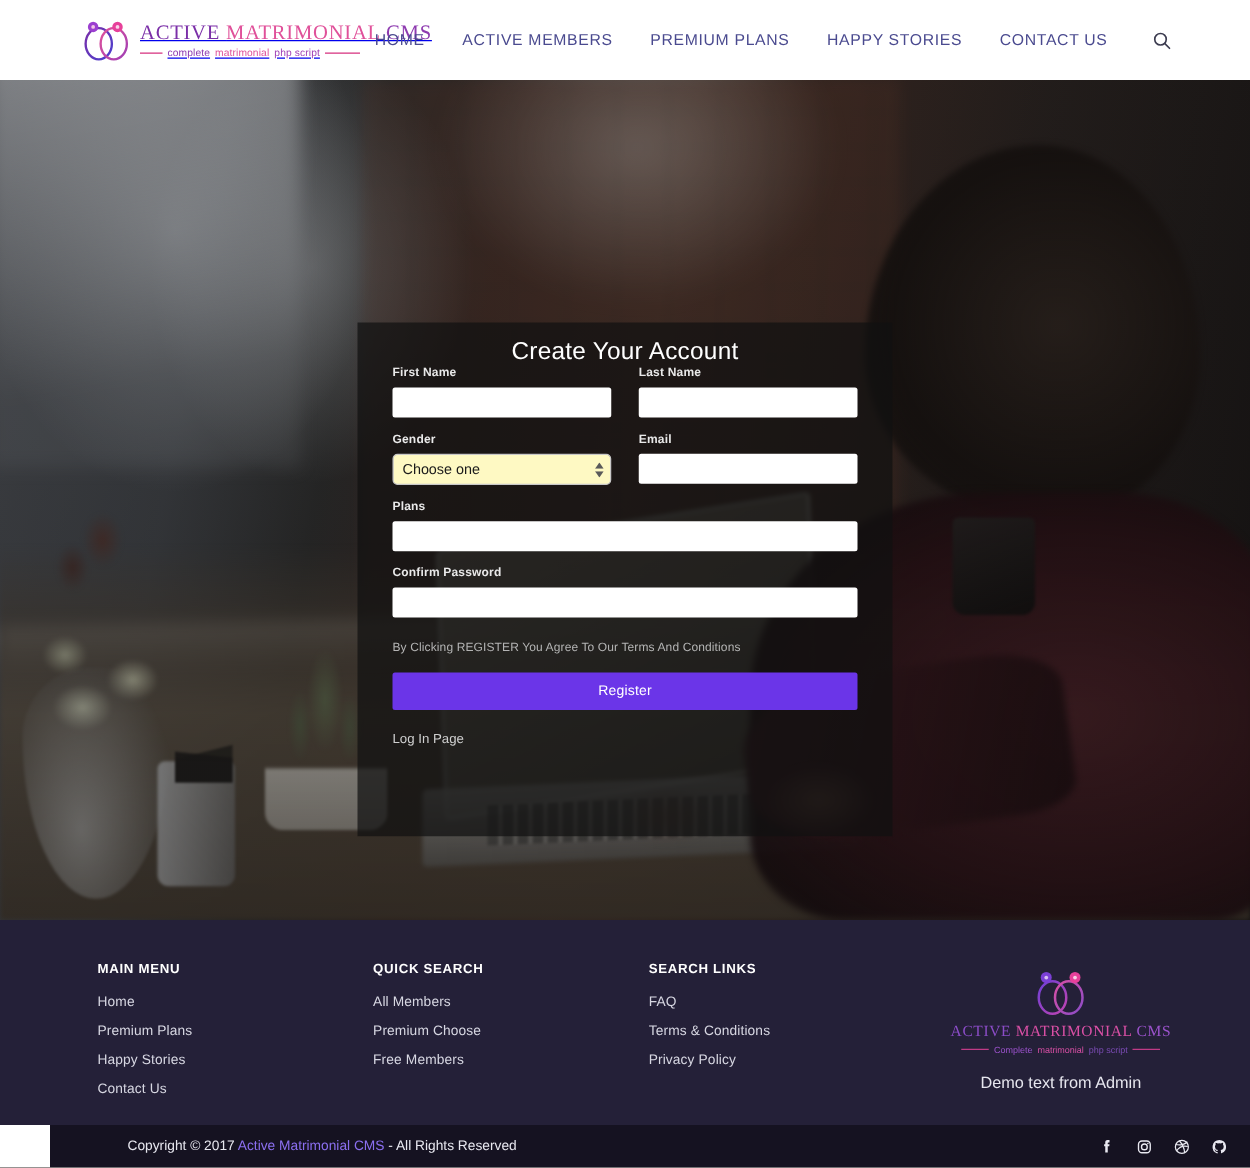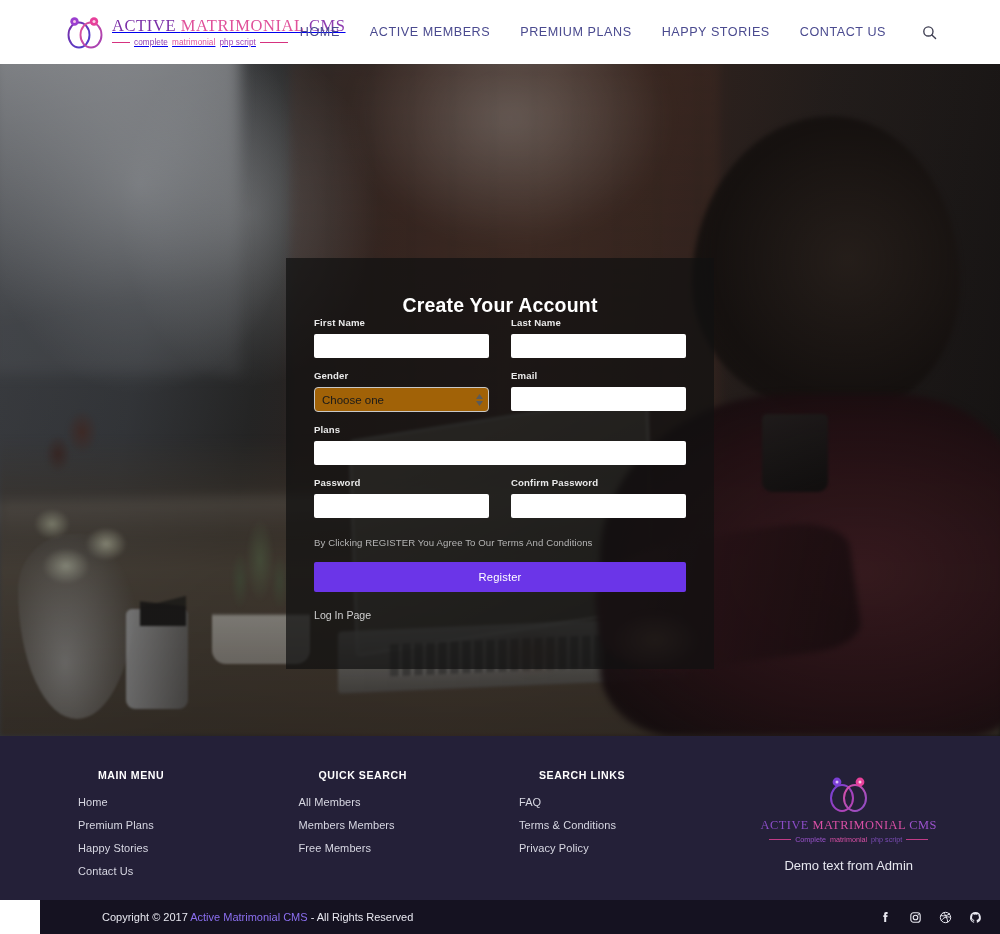--- a/index.html
+++ b/index.html
@@ -175,39 +175,39 @@
     background:linear-gradient(180deg, rgba(8,8,10,.24), rgba(8,8,10,.34));
   }
 
   
   .panel {
     position:absolute; left:286px; top:194px; width:428px; height:411px;
     background:rgba(16,16,16,.72);
     padding:0 28px;
   }
   .panel-title {
-    text-align:center; color:#fff; font-size:19.5px; font-weight:700;
-    padding-top:36px; letter-spacing:.2px;
+    text-align:center; color:#fff; font-size:19.5px; font-weight:400;
+    padding-top:12px; letter-spacing:.2px;
   }
   .form { }
   .row { display:flex; gap:22px; }
   .fld { flex:1; min-width:0; margin-bottom:12px; }
   .fld.full { flex:none; width:100%; }
   .lbl {
     display:block; color:#e9e9e9; font-size:9.6px; font-weight:bold;
     letter-spacing:.15px; margin-bottom:6px;
   }
   .inp {
     display:block; width:100%; height:24px; background:#fff;
     border:0; border-radius:2px; outline:none;
     font-family:"Liberation Sans", sans-serif; font-size:11px; color:#222;
     padding:0 7px;
   }
   .sel {
-    display:block; width:100%; height:25px; background:#a16207;
+    display:block; width:100%; height:25px; background:#fef9c3;
     border:1px solid #c8c8c8; border-radius:4px; outline:none;
     font-family:"Liberation Sans", sans-serif; font-size:11.5px; color:#1a1a1a;
     padding:0 20px 0 7px; appearance:none; -webkit-appearance:none;
     position:relative;
   }
   .sel-wrap { position:relative; }
   .sel-arrows {
     position:absolute; right:6px; top:50%; transform:translateY(-50%);
     display:flex; flex-direction:column; gap:2px; pointer-events:none;
   }
@@ -228,21 +228,20 @@
   
   .footer {
     position:absolute; left:0; top:736px; width:1000px; height:164px;
     background:#242038;
   }
   .fcols { position:absolute; left:78px; top:33px; width:870px; display:flex; }
   .fcol { width:222px; }
   .fcol h4 {
     color:#ffffff; font-size:10.6px; font-weight:bold; letter-spacing:.55px;
     margin-bottom:15px;
-    margin-left:20px;
   }
   .fcol a {
     display:block; color:#d7d7e2; font-size:11px; text-decoration:none;
     margin-bottom:11px; letter-spacing:.1px;
   }
   .flogo { width:200px; text-align:center; padding-top:1px; margin-left:10px; }
   .flogo-mark { width:58px; height:46px; margin:0 auto 2px; display:block; }
   .flogo-title {
     font-size:12.4px; letter-spacing:.5px; font-family:"Liberation Serif", serif;
     white-space:nowrap;
@@ -392,24 +391,20 @@
 
         <div class="row">
           <div class="fld full">
             <label class="lbl">Plans</label>
             <input class="inp" type="tel" placeholder="" style="">
           </div>
         </div>
 
         <div class="row">
           <div class="fld">
-            <label class="lbl">Password</label>
-            <input class="inp" type="password" placeholder="" style="">
-          </div>
-          <div class="fld">
             <label class="lbl">Confirm Password</label>
             <input class="inp" type="password" placeholder="" style="">
           </div>
         </div>
 
         <div class="terms">By Clicking REGISTER You Agree To Our Terms And Conditions</div>
         <button class="register" type="submit">Register</button>
         <a class="login-link" href="#">Log In Page</a>
       </form>
     </div>
@@ -422,21 +417,21 @@
         <h4>MAIN MENU</h4>
         <a href="#">Home</a>
         <a href="#">Premium Plans</a>
         <a href="#">Happy Stories</a>
         <a href="#">Contact Us</a>
       </div>
 
       <div class="fcol">
         <h4>QUICK SEARCH</h4>
         <a href="#">All Members</a>
-        <a href="#">Members Members</a>
+        <a href="#">Premium Choose</a>
         <a href="#">Free Members</a>
       </div>
 
       <div class="fcol">
         <h4>SEARCH LINKS</h4>
         <a href="#">FAQ</a>
         <a href="#">Terms &amp; Conditions</a>
         <a href="#">Privacy Policy</a>
       </div>
 

